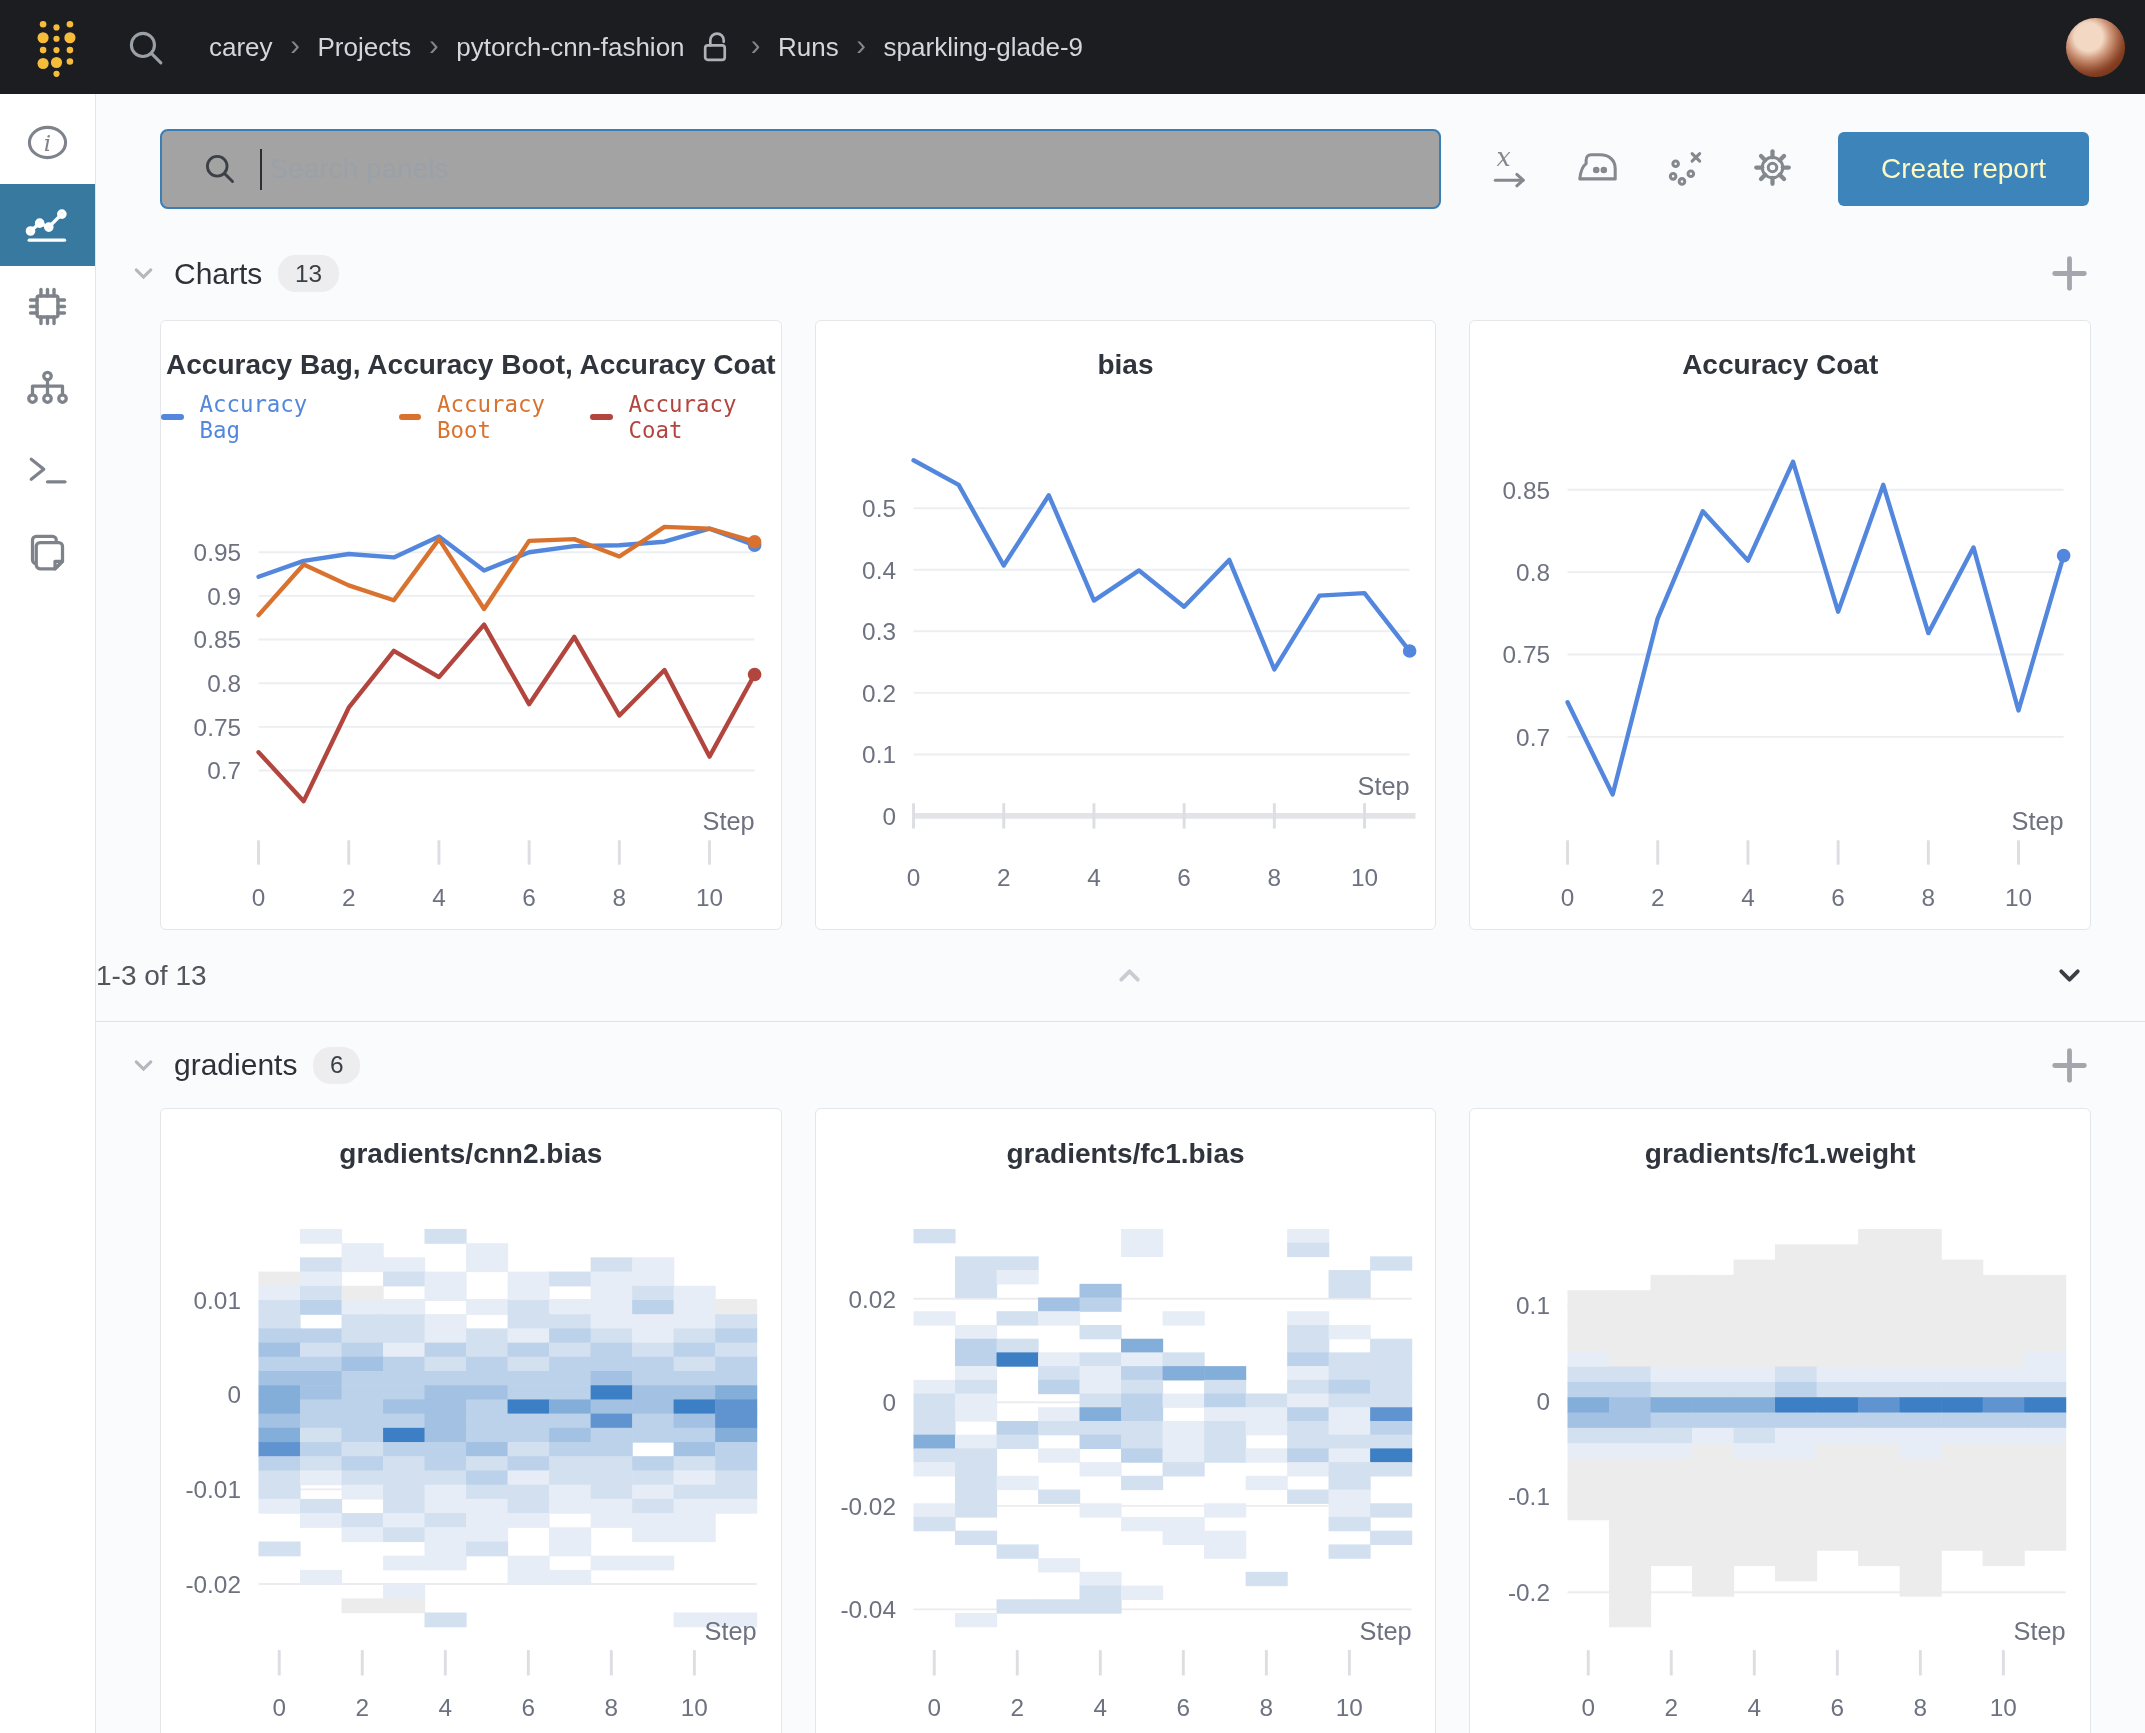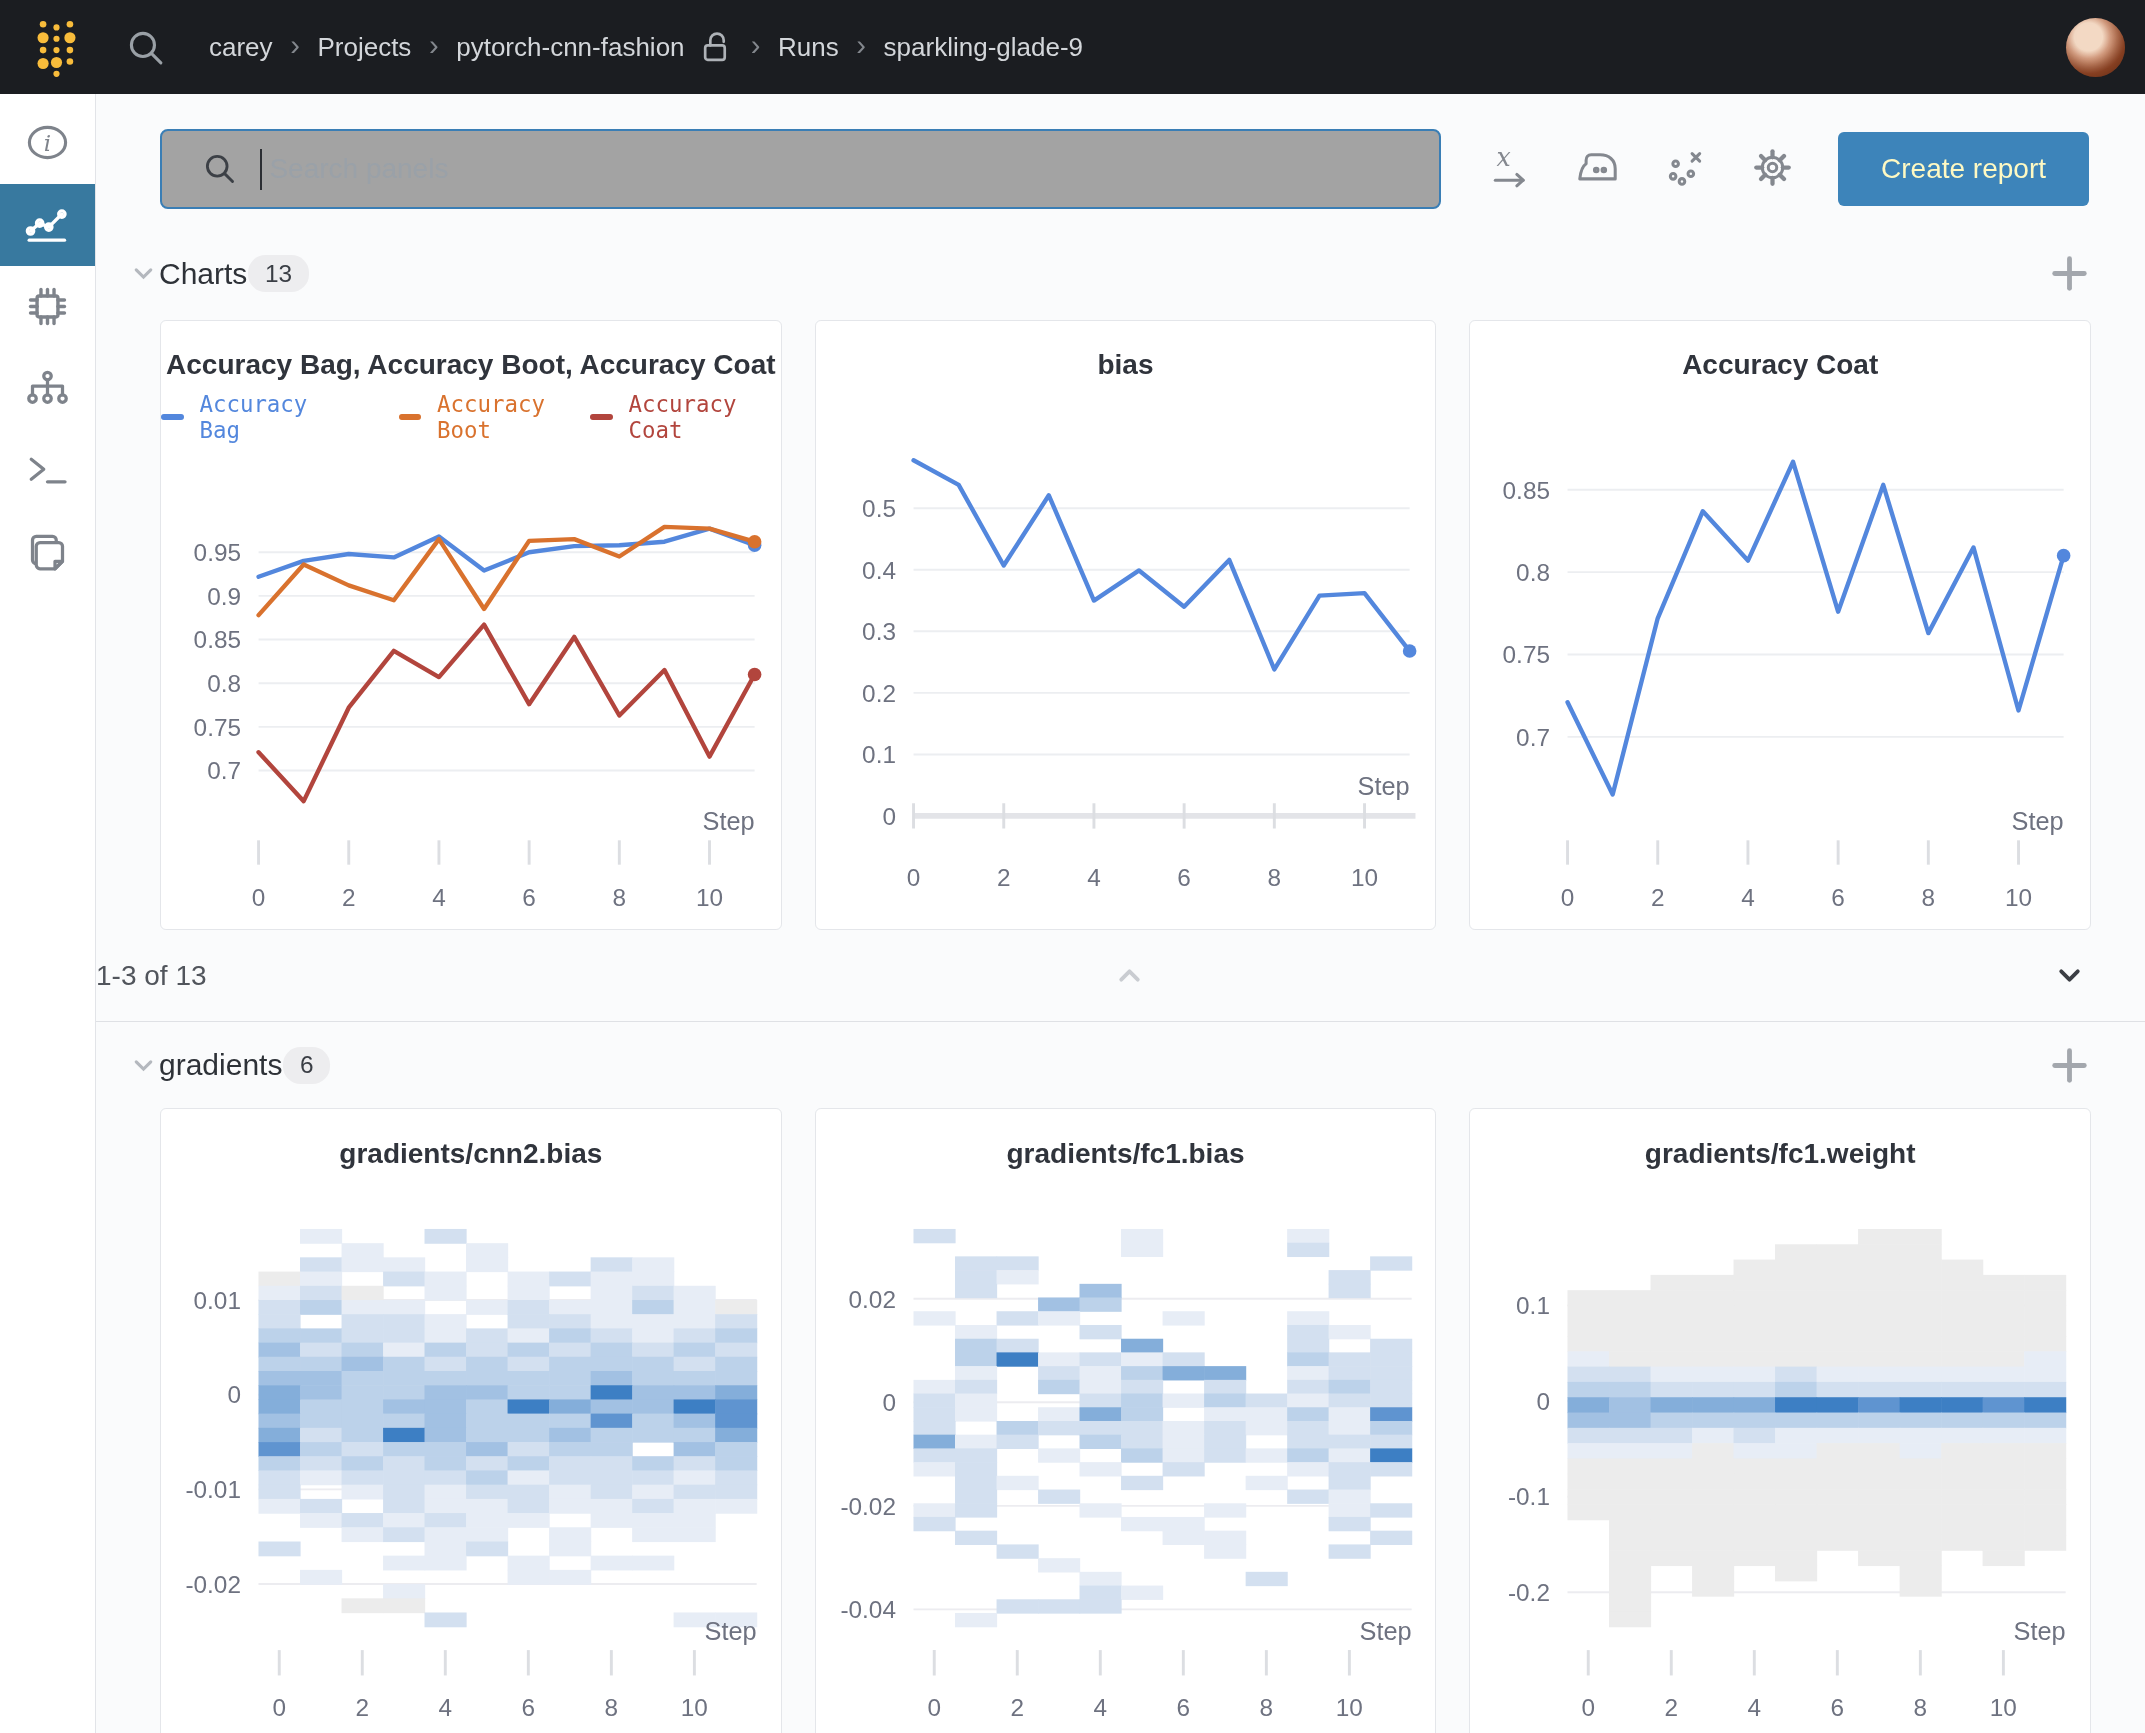--- a/index.html
+++ b/index.html
@@ -36,21 +36,21 @@
   .search-input{border:none;outline:none;flex:1;font-size:28px;color:#33373d;background:transparent;
                 font-family:"Liberation Sans",sans-serif}
   .search-input::placeholder{color:#9aa1a8}
   .tool-icons{display:flex;align-items:center;gap:45px;margin:0 43px 0 49px}
   .tool-icon{cursor:pointer}
   .tool-icon svg{stroke:#84888f;fill:none;stroke-width:2.4;stroke-linecap:round;stroke-linejoin:round}
   .btn-primary{height:74px;padding:0 43px;background:#3d84ba;color:#fef9c3;border:none;border-radius:5.9px;
                font-size:28px;font-family:"Liberation Sans",sans-serif;cursor:pointer}
 
   
-  .section-head{display:flex;align-items:center;margin:43px 55px 0 33px;gap:1px}
+  .section-head{display:flex;align-items:center;margin:43px 55px 0 33px;gap:16px}
   .section-head .chev{cursor:pointer;display:flex}
   .section-title{font-size:30px;color:#2e3238;cursor:pointer}
   .count-badge{background:#ededef;border-radius:17.6px;padding:4.9px 16.6px;font-size:24.4px;color:#3a3e45}
   .plus-icon{margin-left:auto;cursor:pointer;display:flex}
   .panel-row{display:flex;gap:33px;padding:25px 55px 0 64px}
   .panel{flex:1;background:#fff;border:1px solid #e4e6ea;border-radius:5.9px;
          display:flex;flex-direction:column;padding-top:23.4px;overflow:hidden}
   .panel.h1{height:585px}
   .panel.h2{height:605px}
   .panel-title{text-align:center;font-size:28px;font-weight:bold;color:#30343c;line-height:41px}

